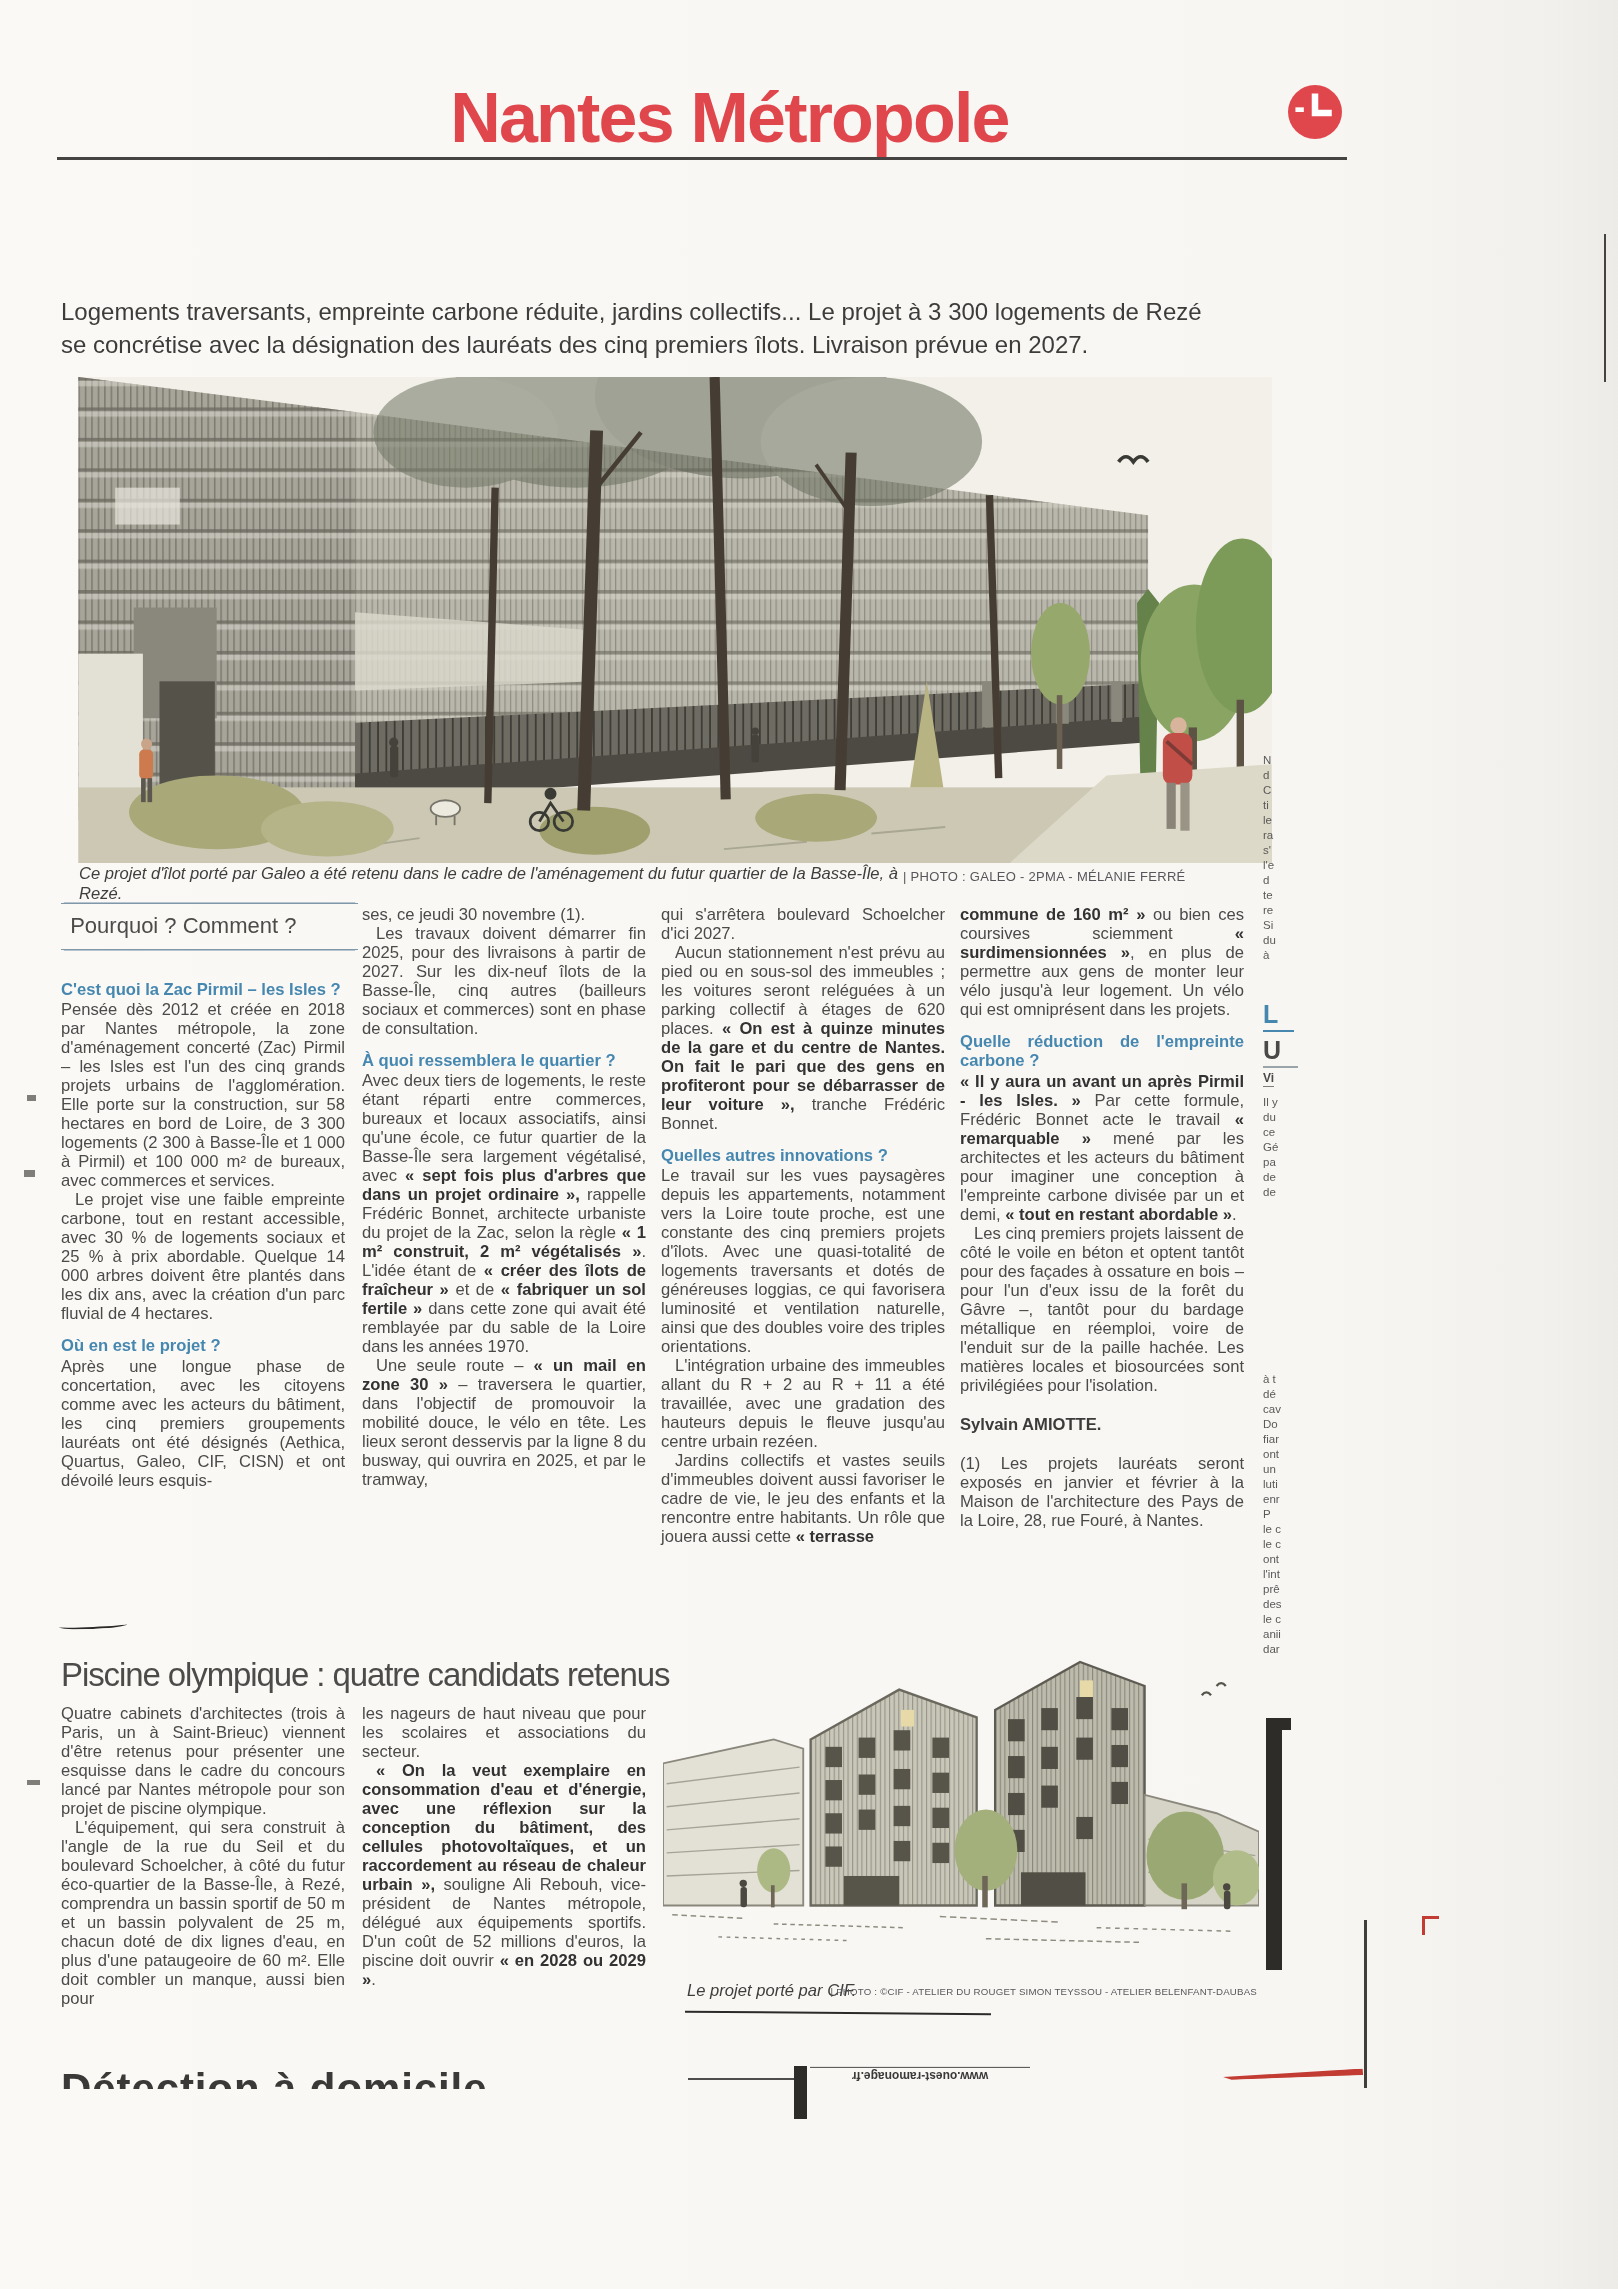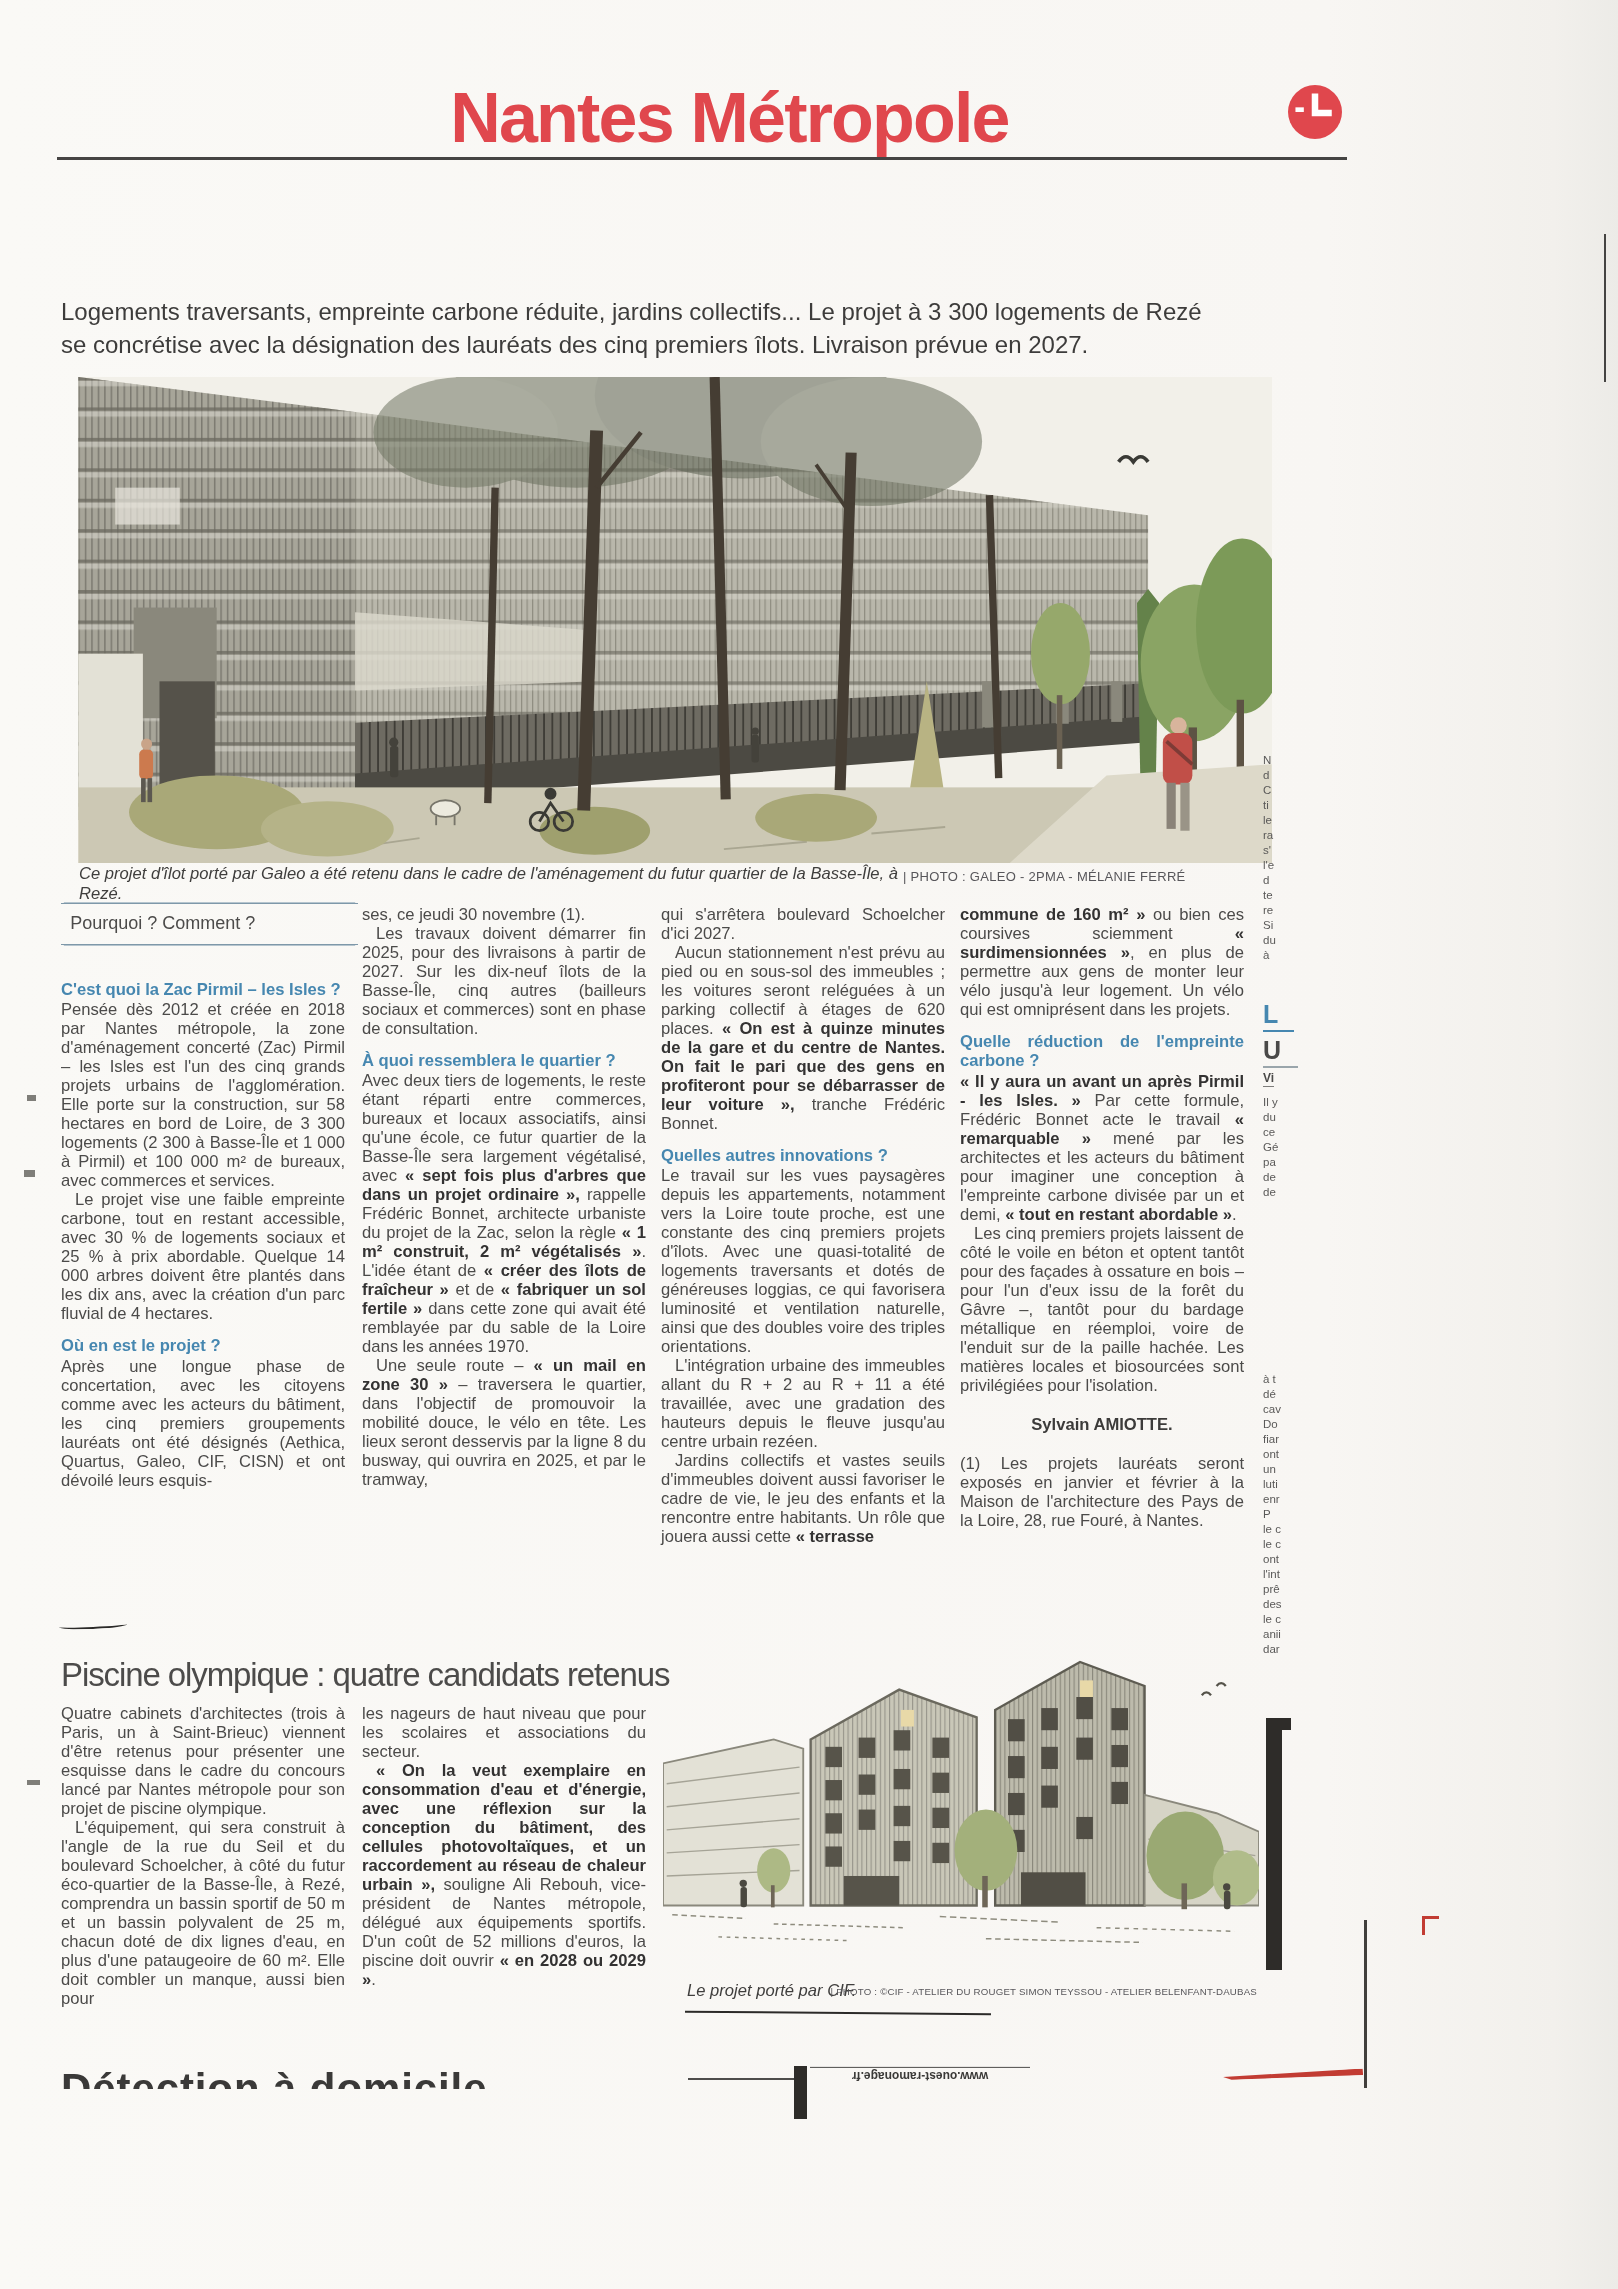--- a/index.html
+++ b/index.html
@@ -19,29 +19,29 @@
     letter-spacing:-1.4px;color:#3e3d3c;white-space:nowrap;}
   .standfirst{position:absolute;left:61px;top:295px;width:1154px;font-size:24px;line-height:33px;color:#3d3c3b;}
   
   .hero{position:absolute;left:78px;top:377px;width:1194px;height:486px;background:#f2f0e9;overflow:hidden;}
   .hero-caption{position:absolute;left:79px;top:864px;width:831px;font-size:16.6px;font-style:italic;color:#3f3e3d;}
   .hero-credit{position:absolute;left:903px;top:869px;width:369px;text-align:left;font-size:13px;
     letter-spacing:0.3px;color:#57565a;}
   
   .qa-box{position:absolute;left:61px;top:903px;width:297px;border-top:1.8px solid #7e98a9;border-bottom:1.8px solid #7e98a9;
     box-shadow:0 -3.7px 0 -2.8px #aebfca, 0 3.7px 0 -2.8px #aebfca;}
-  .qa-box-title{font-size:18px;color:#4c4b4a;padding:9.2px 0 10px 9.2px;}
+  .qa-box-title{font-size:22px;color:#4c4b4a;padding:9.2px 0 10px 9.2px;}
   
   .body-col{position:absolute;width:284px;font-size:16.6px;line-height:19px;text-align:justify;color:#4b4a49;}
   .body-col p{margin:0;}
   .body-col p.ind{text-indent:14px;}
   .body-col strong{color:#333232;}
   .sec-head{font-weight:bold;color:#4687b0;margin:13px 0 0.9px;line-height:19.4px;}
   .sec-head.first{margin-top:0;}
-  .byline{text-align:center;font-weight:bold;color:#3c3b3a;margin-top:20px !important;}
+  .byline{text-align:left;font-weight:bold;color:#3c3b3a;margin-top:20px !important;}
   .footnote{margin-top:20px !important;}
   .pen-underline{position:absolute;left:59px;top:1622px;width:68px;height:4.6px;border-bottom:2.8px solid #2b2a28;
     transform:rotate(-2.5deg);border-radius:50%;}
   
   .margin-col{position:absolute;left:1263px;width:46px;}
   .frag-line{font-size:11.5px;line-height:15px;color:#5a5958;white-space:nowrap;}
   .margin-big-blue{position:absolute;left:1263px;top:1000px;font-size:25px;font-weight:bold;color:#4687b0;}
   .margin-rule{position:absolute;left:1263px;height:1.8px;background:#9aa5ab;}
   .margin-big-dark{position:absolute;left:1263px;top:1036px;font-size:25px;font-weight:bold;color:#4a4948;}
   .margin-small-head{position:absolute;left:1263px;top:1071px;font-size:12px;font-weight:bold;color:#4a4948;

